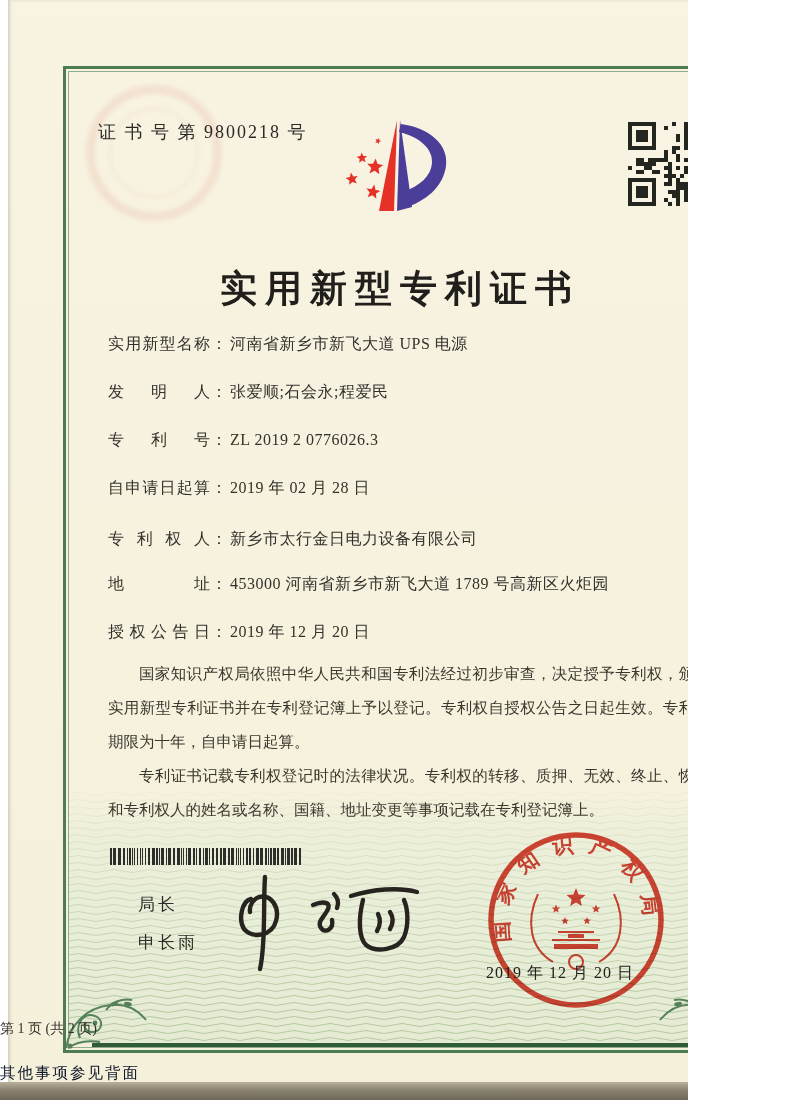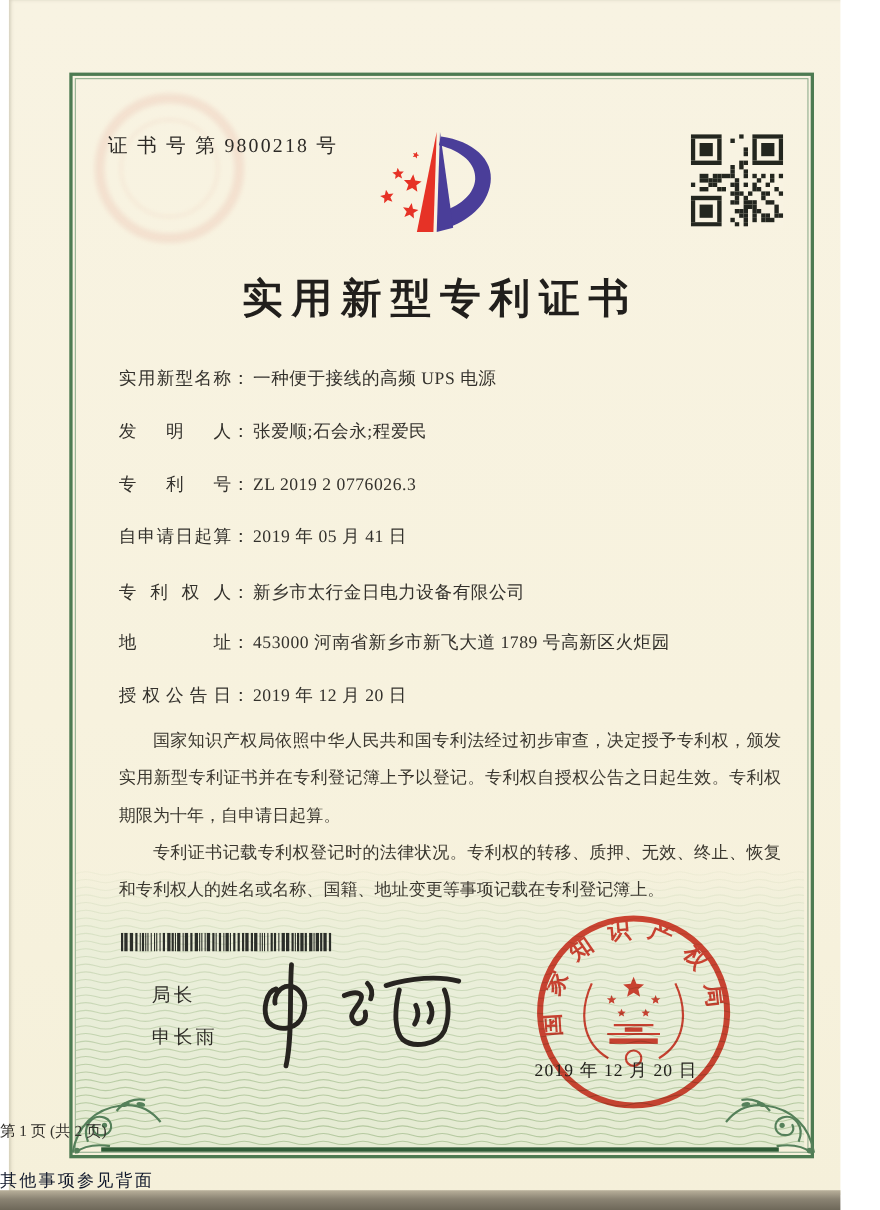--- a/index.html
+++ b/index.html
@@ -1,35 +1,35 @@
 <!DOCTYPE html>
 <html><head>
 <meta charset="utf-8">
 <style>
   html,body{margin:0;padding:0;}
   body{width:800px;height:1100px;background:#fff;font-family:"Liberation Serif","DejaVu Serif",serif;}
-  .stage{position:relative;width:764px;height:1100px;background:#ffffff;overflow:hidden;}
+  .stage{position:relative;width:688px;height:1100px;background:#ffffff;overflow:hidden;}
   .paper{position:absolute;left:8px;top:0;width:792px;height:1086px;
          background:linear-gradient(180deg,#f8f3e2 0%,#f7f2de 60%,#f5f0da 100%);
          box-shadow:inset 2px 0 3px rgba(120,110,90,.25);}
   .scan-edge{position:absolute;left:0;top:1082px;width:800px;height:18px;
          background:linear-gradient(180deg,#b9b09b 0%,#8a8373 45%,#6e6859 100%);}
   
   .frame{position:absolute;left:63px;top:66px;width:671px;height:981px;
          border:3px solid #4d7b52;}
   .frame-inner{position:absolute;left:2px;top:2px;right:2px;bottom:2px;border:1px solid #8fae8e;}
   .frame-bottom-heavy{position:absolute;left:92px;top:1043px;width:616px;height:4px;background:#2f5c37;}
   
   .ghost-seal{position:absolute;left:78px;top:85px;width:118px;height:118px;border-radius:50%;
          border:9px solid rgba(214,110,92,0.13);filter:blur(2px);}
   .ghost-seal:after{content:"";position:absolute;left:14px;top:14px;right:14px;bottom:14px;
          border-radius:50%;border:2px solid rgba(214,110,92,0.10);}
   
   .cert-no{position:absolute;left:98px;top:120px;font-size:18px;letter-spacing:2px;color:#2c2a26;}
-  .title{position:absolute;left:0;top:247px;width:800px;text-align:center;font-size:37px;
+  .title{position:absolute;left:0;top:264px;width:800px;text-align:center;font-size:37px;
          font-weight:bold;letter-spacing:8px;color:#211f1c;}
   .fields{position:absolute;left:108px;top:334px;width:600px;}
   .frow{position:absolute;left:0;height:24px;font-size:16px;color:#33312c;white-space:nowrap;}
   .jlabel{display:inline-block;width:102px;text-align:justify;text-align-last:justify;
           text-justify:inter-character;vertical-align:top;}
   .colon{display:inline-block;margin:0 3px 0 1px;}
   .fvalue{letter-spacing:.5px;}
   .pair2{position:absolute;left:317px;top:0;}
   .paras{position:absolute;left:108px;top:657px;width:602px;font-size:15.5px;line-height:34px;
          color:#3a372f;text-align:justify;}
@@ -256,30 +256,30 @@
       <rect x="68" y="76" width="4" height="4" fill="#23261f"></rect>
       <rect x="72" y="76" width="4" height="4" fill="#23261f"></rect>
       <rect x="40" y="80" width="4" height="4" fill="#23261f"></rect>
       <rect x="48" y="80" width="4" height="4" fill="#23261f"></rect>
     </svg>
 
   <div class="title">实用新型专利证书</div>
 
   <div class="fields">
     <div class="frow" style="top:0">
-      <span class="jlabel">实用新型名称</span><span class="colon">：</span><span class="fvalue">一种便于接线的高频 UPS 电源</span>
+      <span class="jlabel">实用新型名称</span><span class="colon">：</span><span class="fvalue">河南省新乡市新飞大道 UPS 电源</span>
     </div>
     <div class="frow" style="top:48px">
       <span class="jlabel">发明人</span><span class="colon">：</span><span class="fvalue">张爱顺;石会永;程爱民</span>
     </div>
     <div class="frow" style="top:96px">
       <span class="jlabel">专利号</span><span class="colon">：</span><span class="fvalue">ZL 2019 2 0776026.3</span>
     </div>
     <div class="frow" style="top:144px">
-      <span class="jlabel">自申请日起算</span><span class="colon">：</span><span class="fvalue">2019 年 05 月 41 日</span>
+      <span class="jlabel">自申请日起算</span><span class="colon">：</span><span class="fvalue">2019 年 02 月 28 日</span>
     </div>
     <div class="frow" style="top:195px">
       <span class="jlabel">专利权人</span><span class="colon">：</span><span class="fvalue">新乡市太行金日电力设备有限公司</span>
     </div>
     <div class="frow" style="top:240px">
       <span class="jlabel">地址</span><span class="colon">：</span><span class="fvalue">453000  河南省新乡市新飞大道 1789 号高新区火炬园</span>
     </div>
     <div class="frow" style="top:288px">
       <span class="jlabel">授权公告日</span><span class="colon">：</span><span class="fvalue">2019 年 12 月 20 日</span>
     </div>

